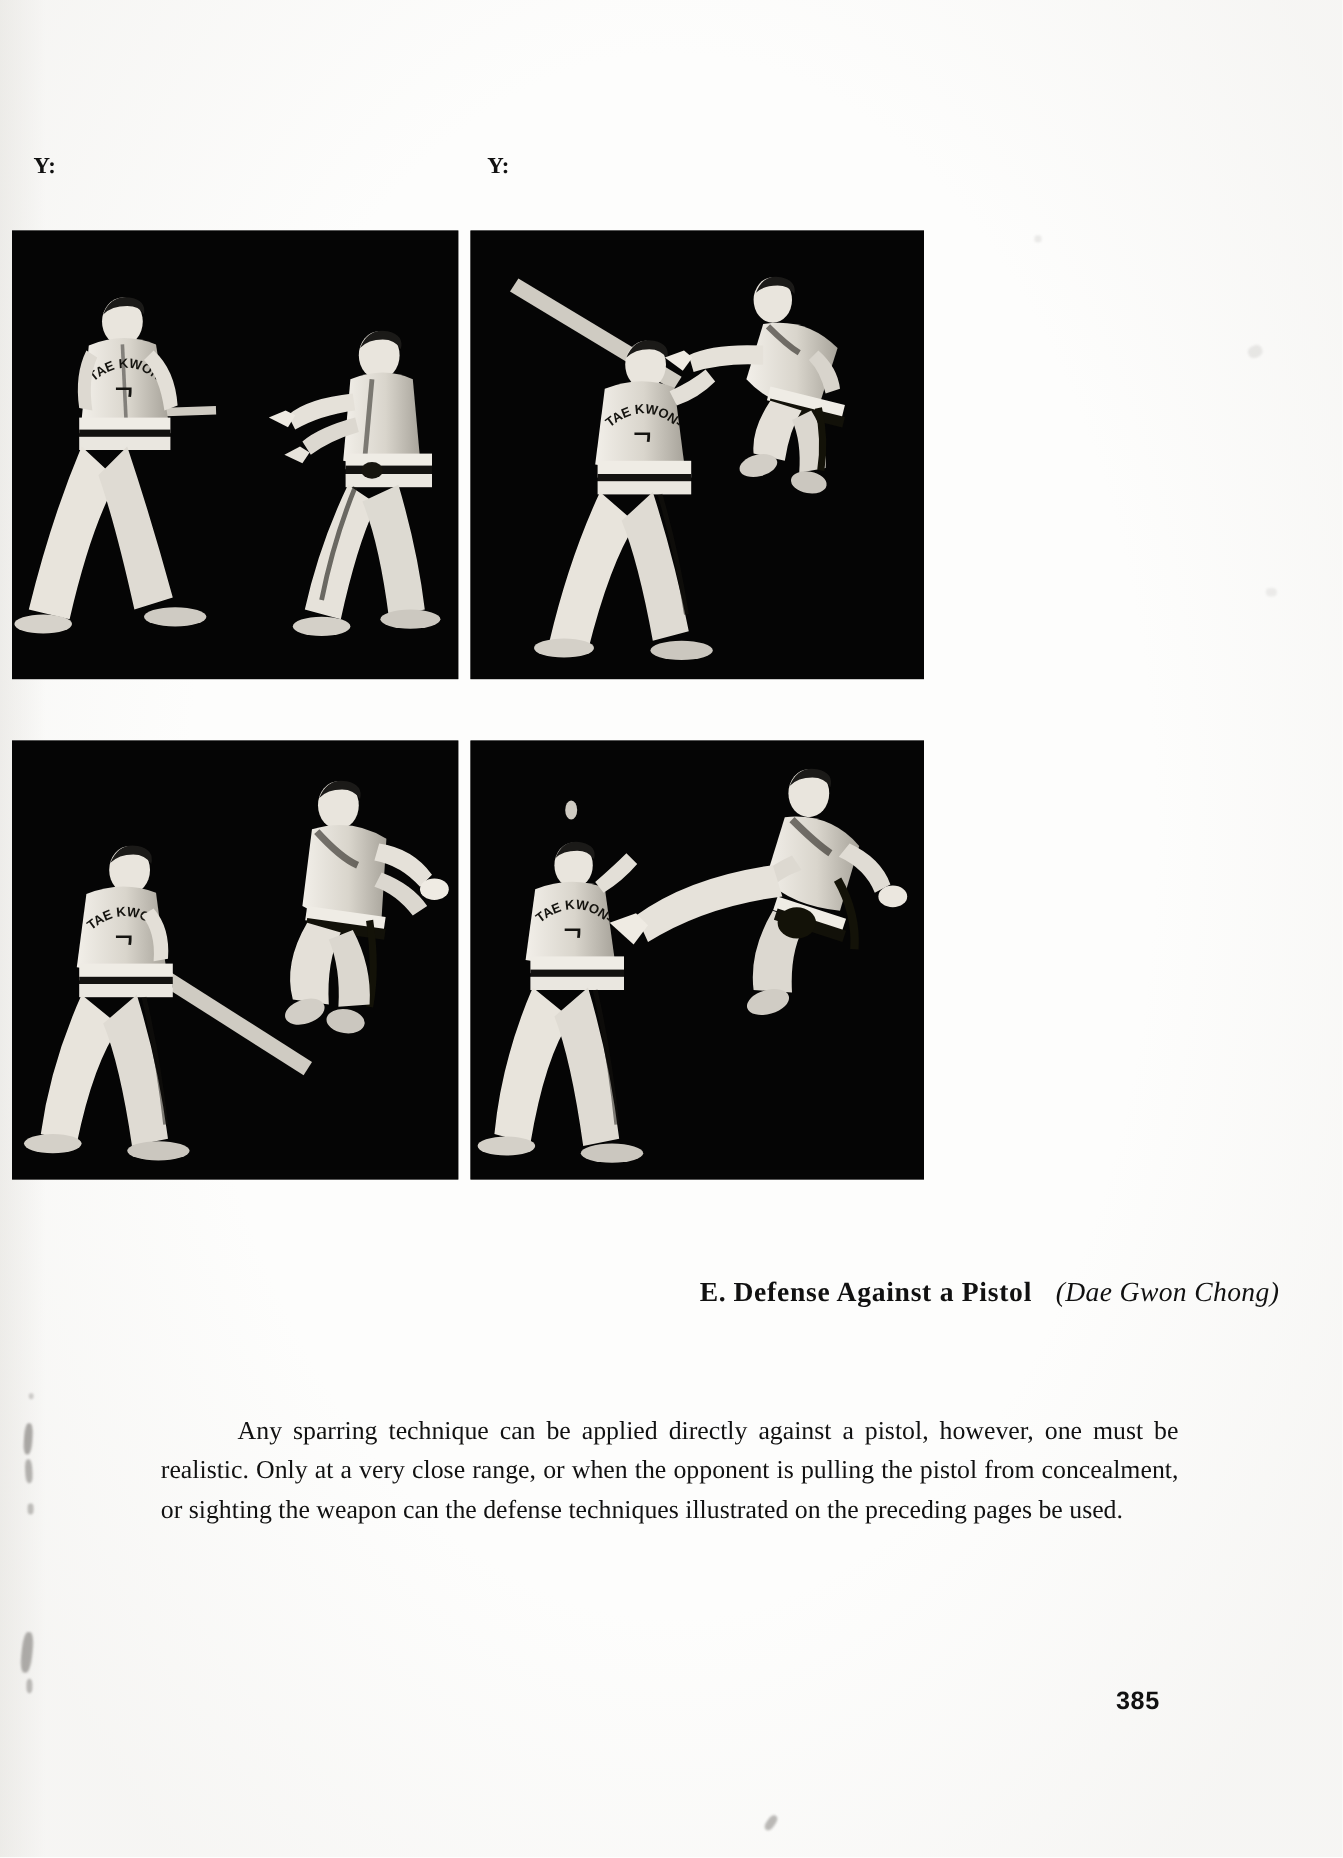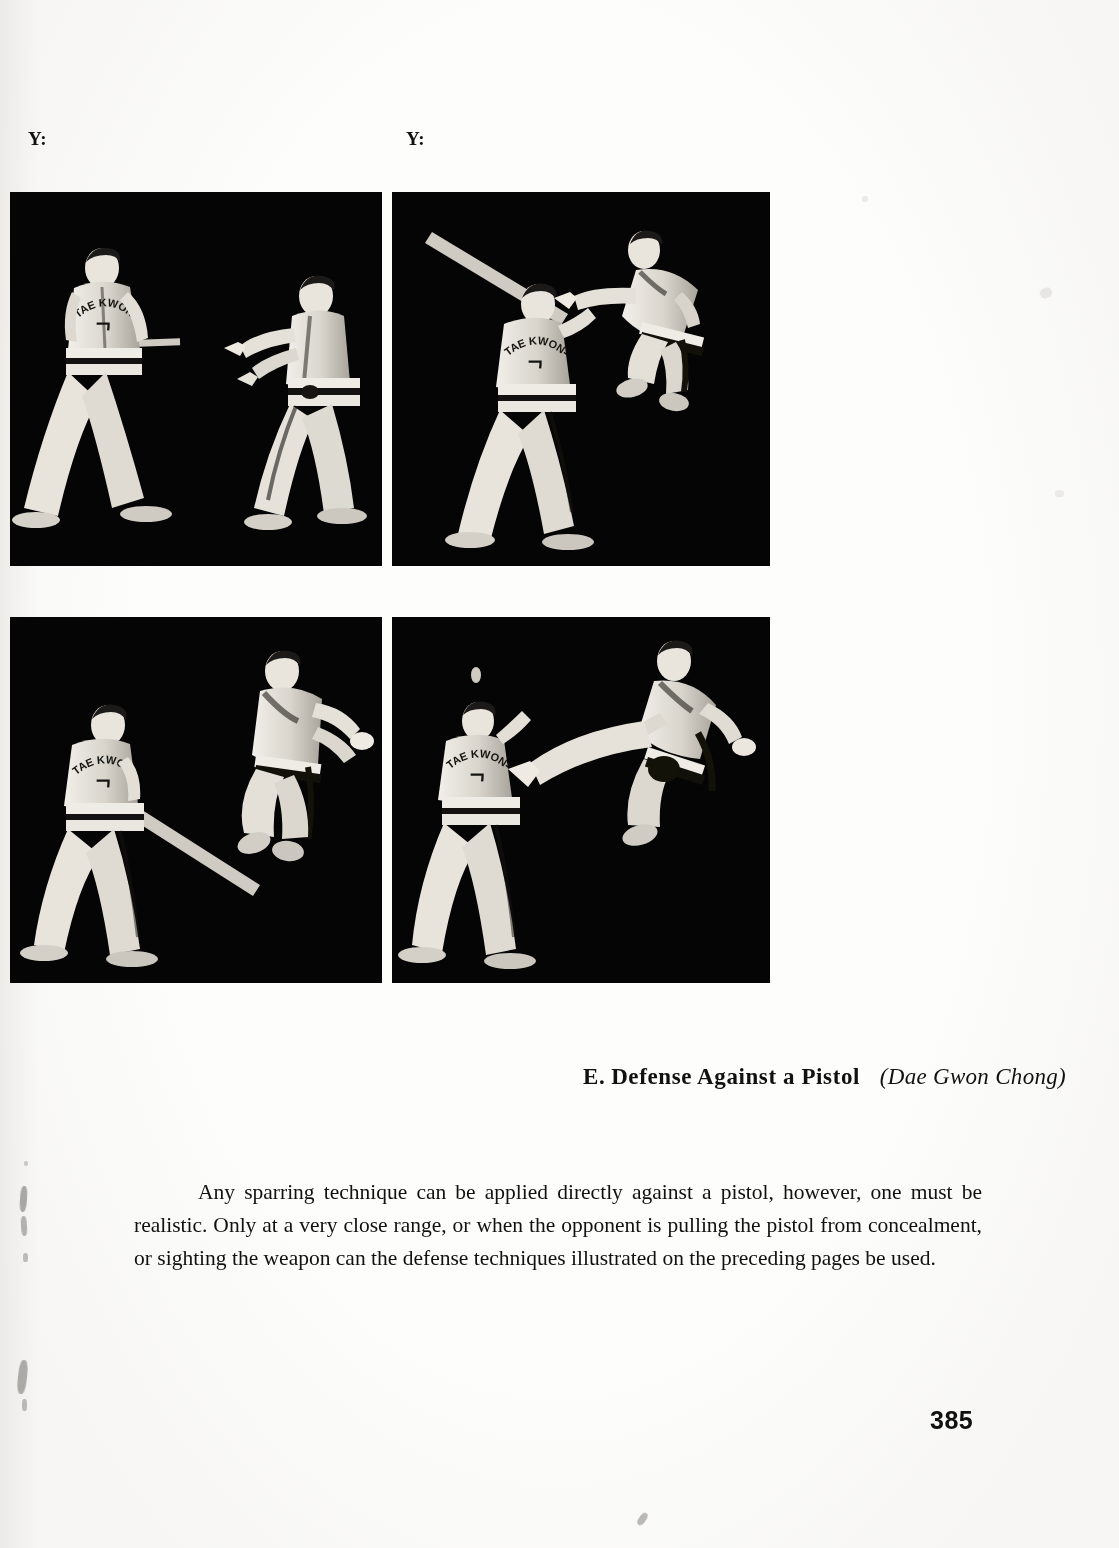--- a/index.html
+++ b/index.html
@@ -111,21 +111,21 @@
     text-indent: 64px;
   }
 
   
   .folio {
     position: absolute;
     top: 1406px;
     left: 930px;
     font-family: "Liberation Sans", sans-serif;
     font-weight: bold;
-    font-size: 25px;
+    font-size: 21px;
     letter-spacing: 0.5px;
   }
 
   
   .artifact {
     position: absolute;
     pointer-events: none;
     background: #6d6a66;
     border-radius: 40%;
     filter: blur(0.7px);

